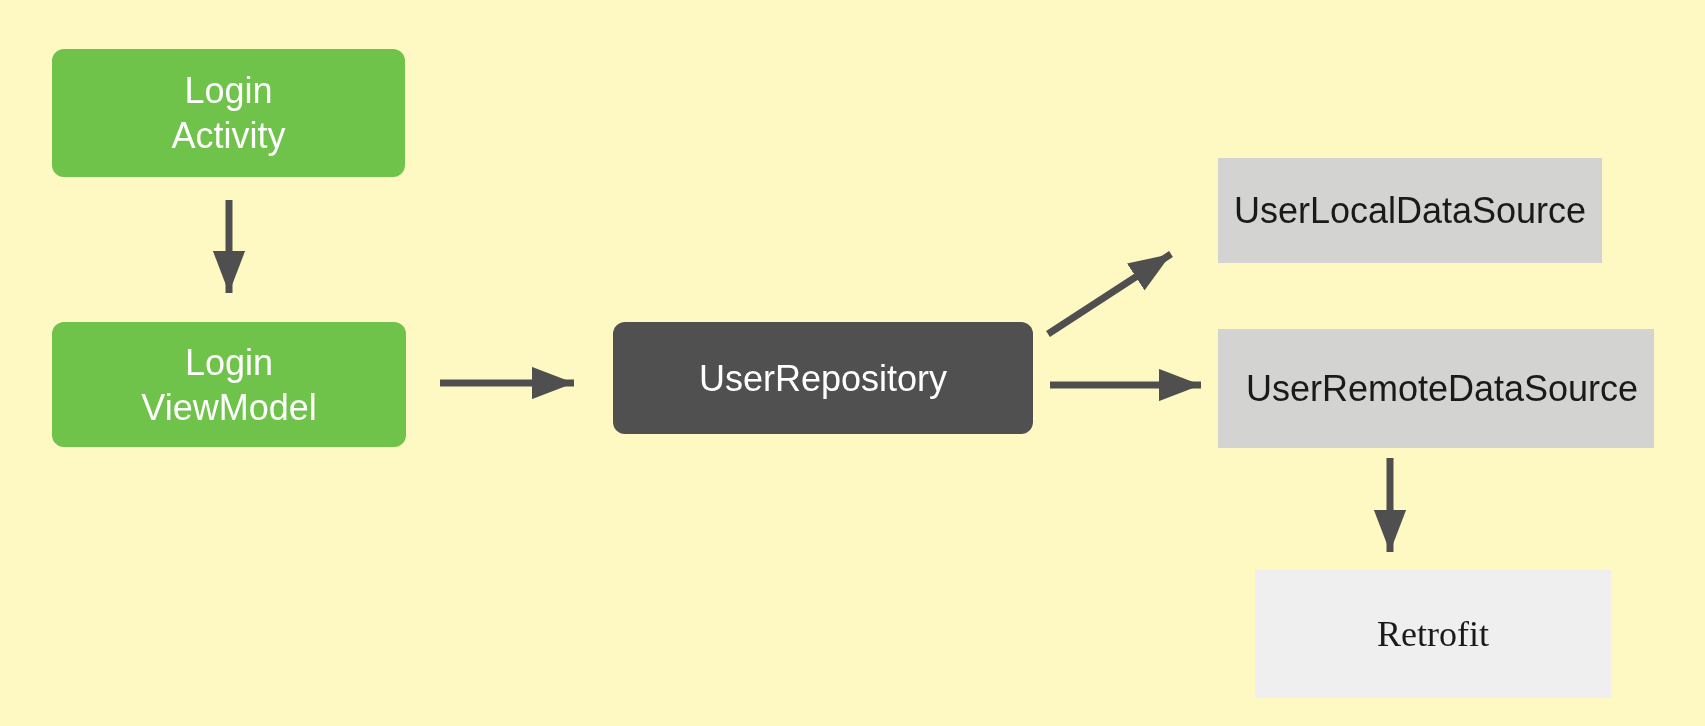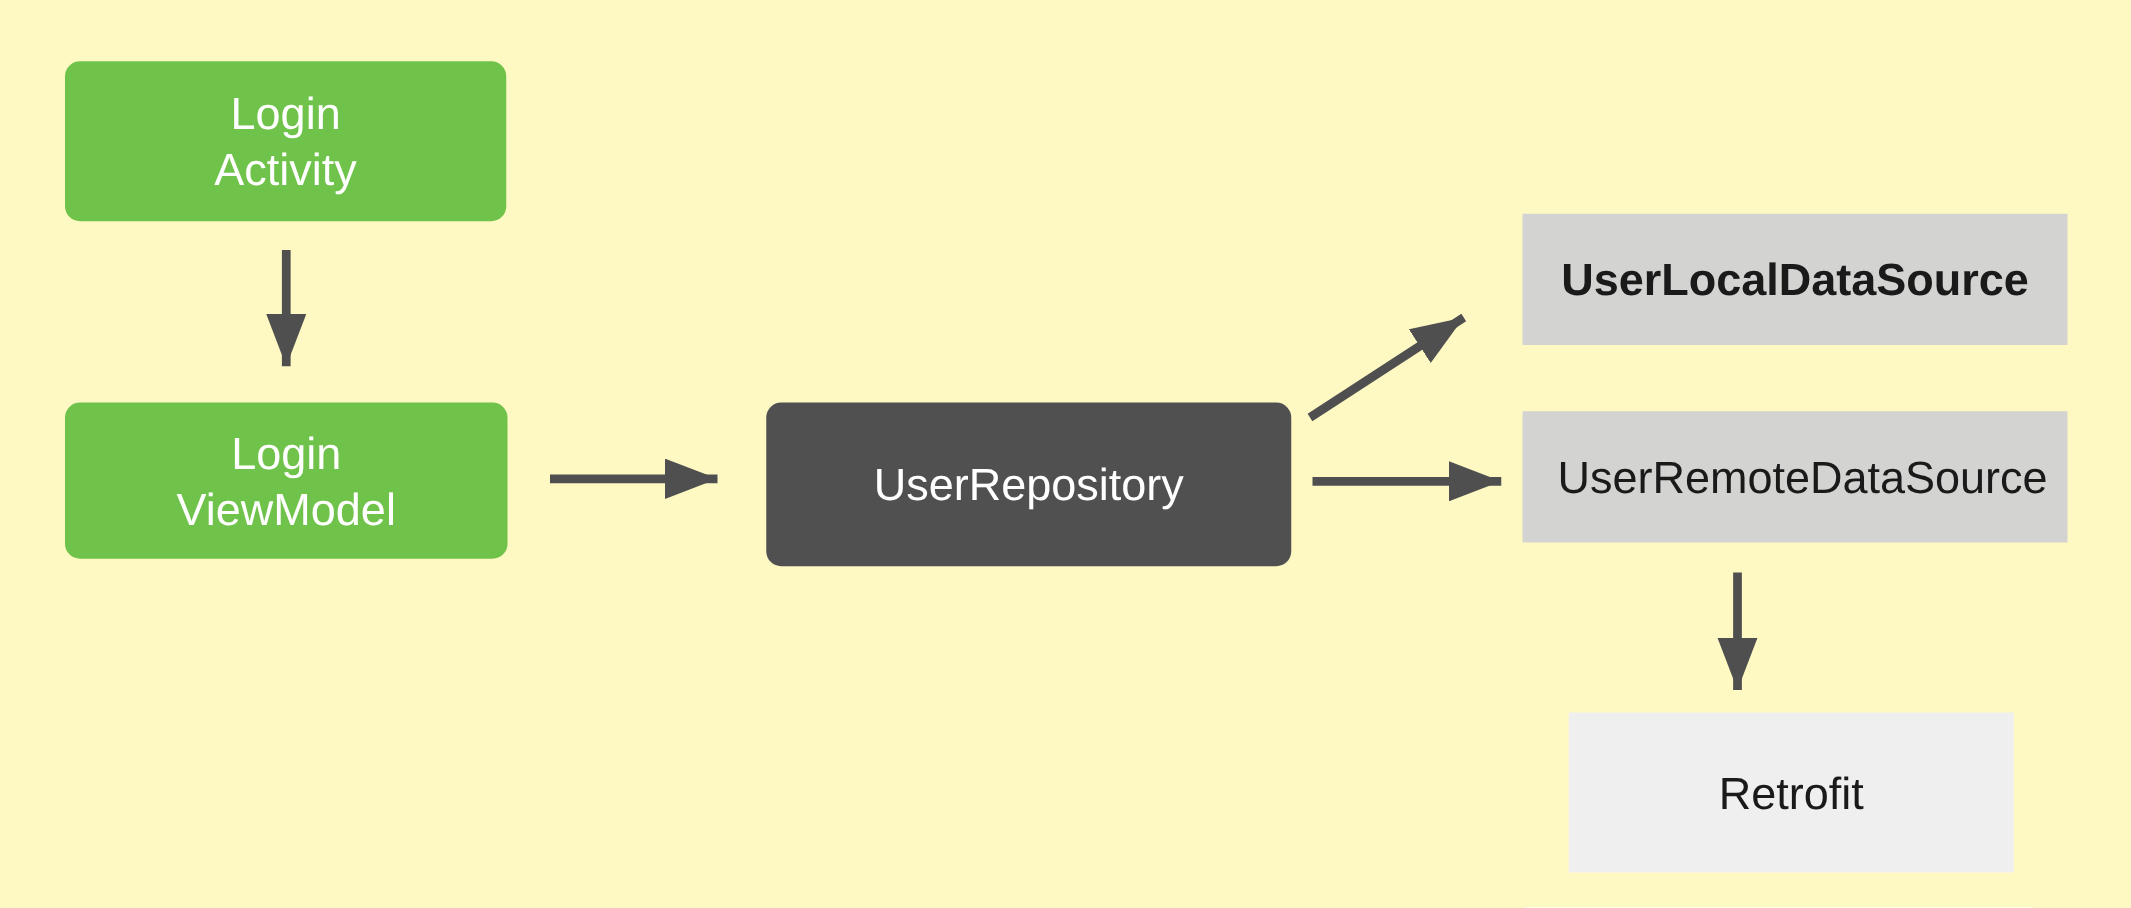--- a/index.html
+++ b/index.html
@@ -57,24 +57,24 @@
     color: var(--c-text_dark, #1a1a1a);
     border-radius: 0;
   }
   .node-network {
     background: var(--c-network, #efefef);
     color: var(--c-text_dark, #1a1a1a);
     border-radius: 0;
   }
   .pos-login-activity   { left: 52px;   top: 49px;  width: 353px; height: 128px; }
   .pos-login-viewmodel  { left: 52px;   top: 322px; width: 354px; height: 125px; }
-  .pos-user-repository  { left: 613px;  top: 322px; width: 420px; height: 131px; }
-  .pos-user-local       { left: 1218px; top: 171px; width: 436px; height: 105px; font-weight: bold; }
-  .pos-user-remote      { left: 1218px; top: 329px; width: 436px; height: 105px; padding-left: 12px; }
-  .pos-retrofit         { left: 1255px; top: 570px; width: 356px; height: 128px; }
+  .pos-user-repository  { left: 613px;  top: 322px; width: 420px; height: 112px; }
+  .pos-user-local       { left: 1218px; top: 158px; width: 384px; height: 105px; }
+  .pos-user-remote      { left: 1218px; top: 329px; width: 436px; height: 119px; padding-left: 12px; }
+  .pos-retrofit         { left: 1255px; top: 570px; width: 356px; height: 128px; font-family: Liberation Serif, serif; }
 </style>
 </head>
 <body>
 
 <div class="canvas">
 
   <svg class="arrow-layer" width="1705" height="726" viewBox="0 0 1705 726" xmlns="http://www.w3.org/2000/svg">
     <defs>
       <marker id="ah" viewBox="0 0 10 10" refX="10" refY="5" markerWidth="6" markerHeight="4.6" orient="auto" markerUnits="strokeWidth" preserveAspectRatio="none">
         <path class="arrow-head" d="M 0 0 L 10 5 L 0 10 Z"></path>

